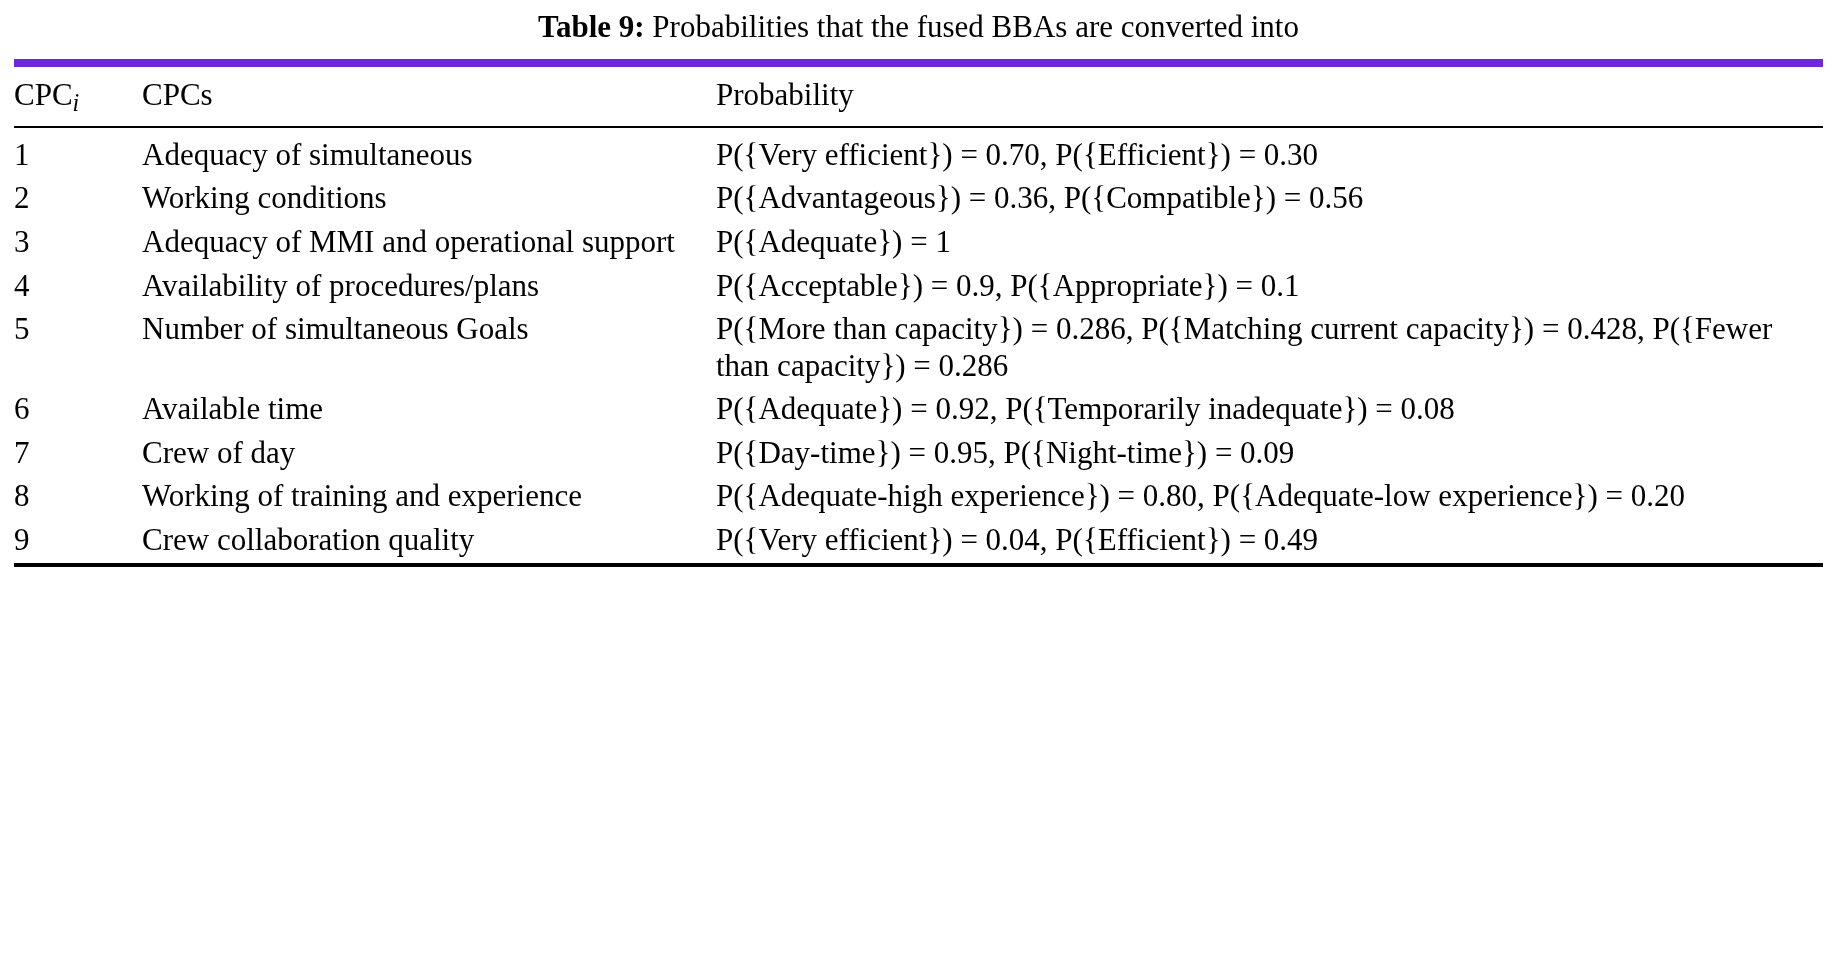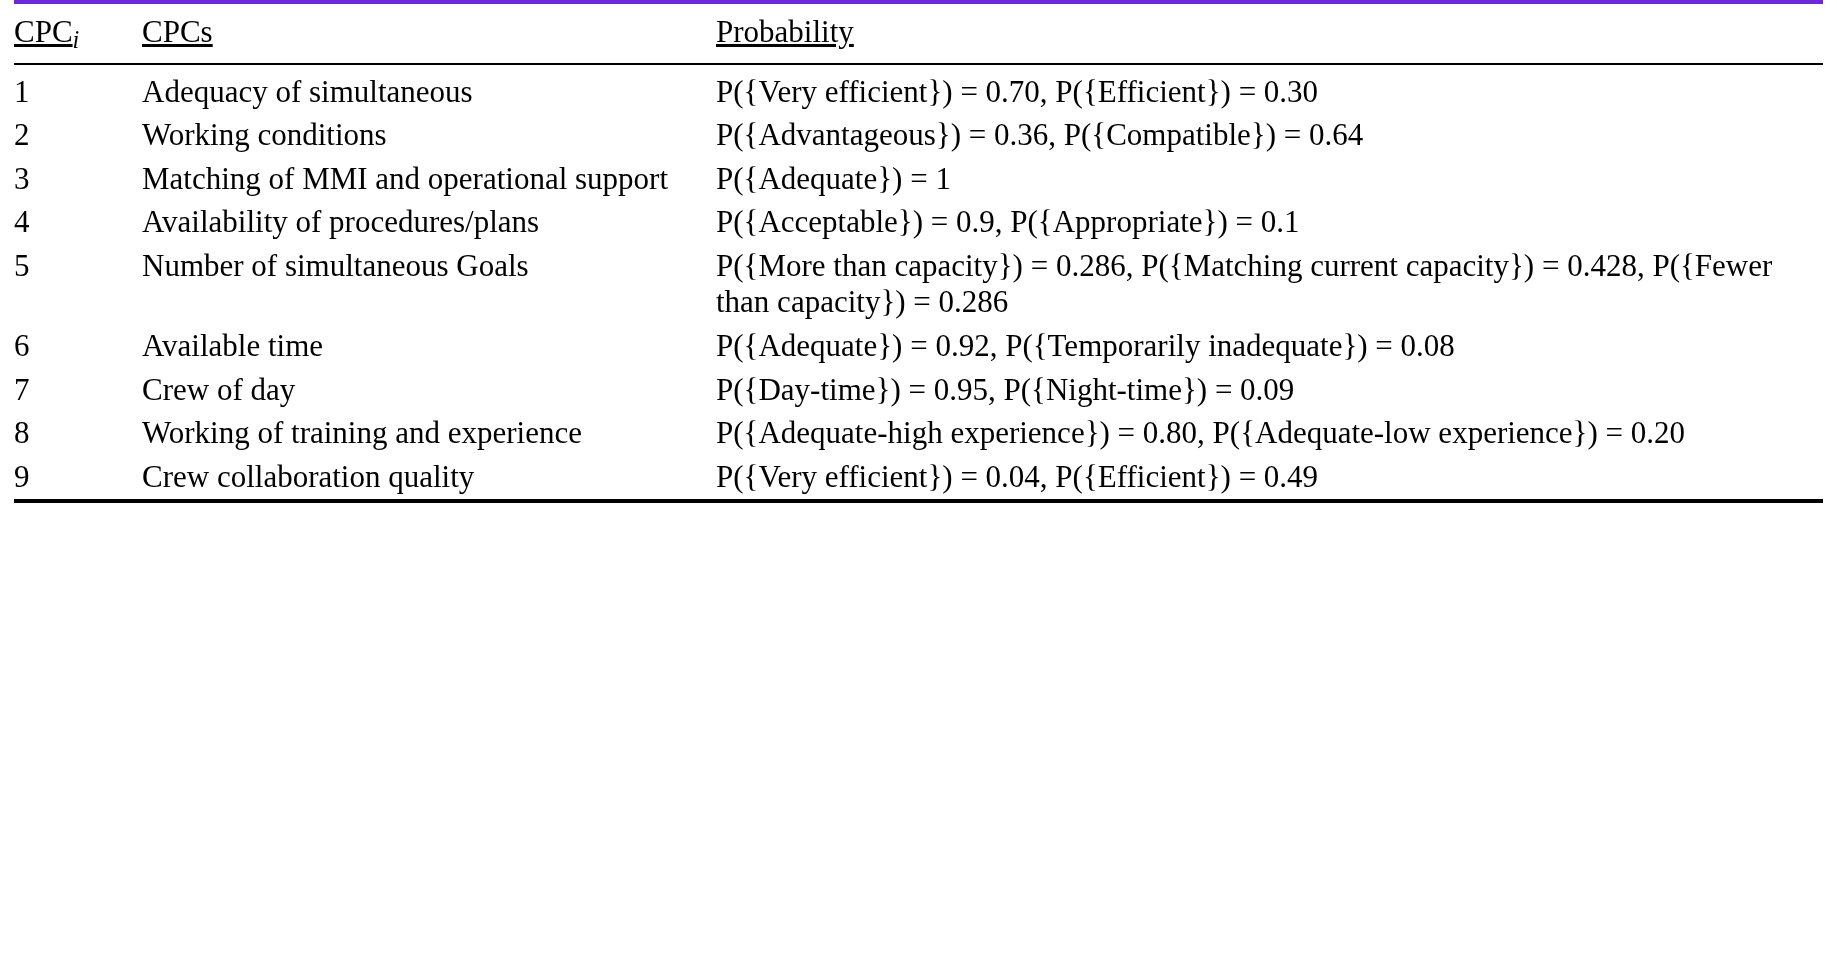--- a/index.html
+++ b/index.html
@@ -40,25 +40,24 @@
   }
   table.data-table td,
   table.data-table th {
     text-align: left;
     vertical-align: top;
     font-weight: normal;
     padding: 3px 0 4px 0;
     line-height: 1.18;
   }
   thead tr.head-row th {
-    border-top: 4px solid #6d28d9;
+    border-top: 8px solid #6d28d9;
     border-bottom: 0;
     padding-top: 10px;
     padding-bottom: 12px;
-    text-decoration: underline;
   }
   tbody tr.first-body-row td {
     border-top: 2px solid #000;
     padding-top: 9px;
   }
   tfoot td {
     border-top: 4px solid #000;
     height: 6px;
     padding: 0;
   }
@@ -71,20 +70,24 @@
     vertical-align: baseline;
     position: relative;
     top: 6px;
   }
 </style>
 </head>
 <body>
 
 <div class="table-wrap">
 
+  <div class="caption">
+    <span class="caption-label">Table 9:</span>
+    <span class="caption-text">Probabilities that the fused BBAs are converted into</span>
+  </div>
 
   <table class="data-table">
     <colgroup>
       <col class="col-idx">
       <col class="col-name">
       <col class="col-prob">
     </colgroup>
     <thead>
       <tr class="head-row">
         <th><span>CPC</span><span class="idx-sub">i</span></th>
@@ -94,25 +97,25 @@
     </thead>
     <tbody>
       <tr class="first-body-row">
         <td>1</td>
         <td>Adequacy of simultaneous</td>
         <td>P({Very efficient}) = 0.70, P({Efficient}) = 0.30</td>
       </tr>
       <tr>
         <td>2</td>
         <td>Working conditions</td>
-        <td>P({Advantageous}) = 0.36, P({Compatible}) = 0.64</td>
+        <td>P({Advantageous}) = 0.36, P({Compatible}) = 0.56</td>
       </tr>
       <tr>
         <td>3</td>
-        <td>Matching of MMI and operational support</td>
+        <td>Adequacy of MMI and operational support</td>
         <td>P({Adequate}) = 1</td>
       </tr>
       <tr>
         <td>4</td>
         <td>Availability of procedures/plans</td>
         <td>P({Acceptable}) = 0.9, P({Appropriate}) = 0.1</td>
       </tr>
       <tr>
         <td>5</td>
         <td>Number of simultaneous Goals</td>

